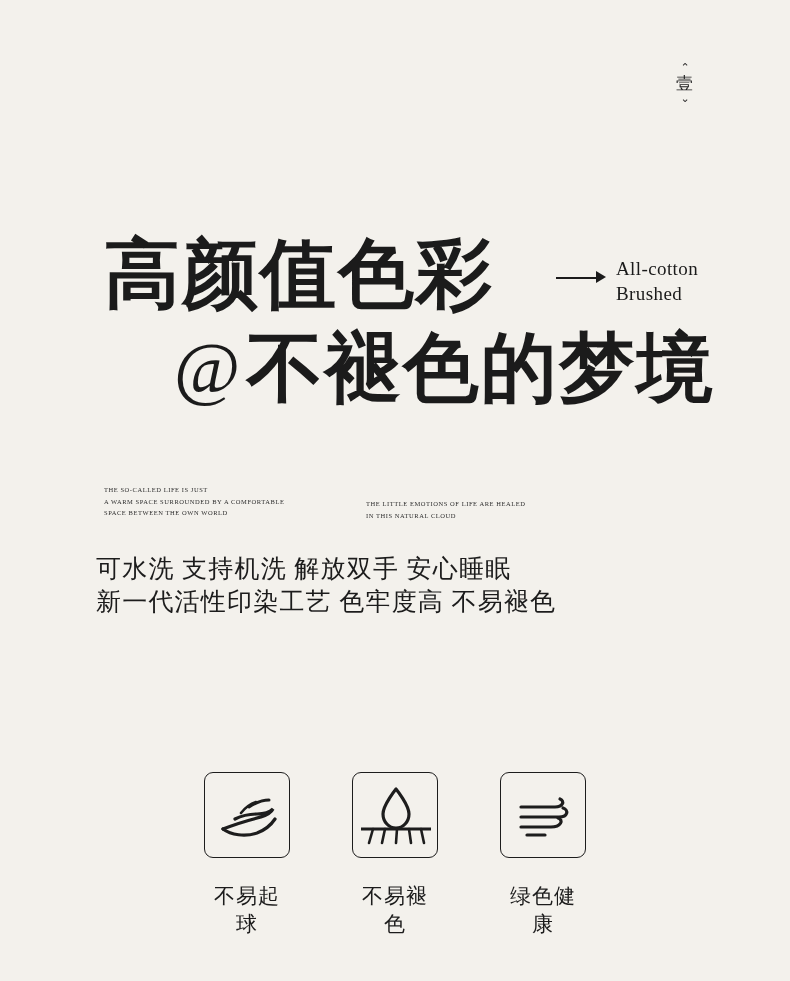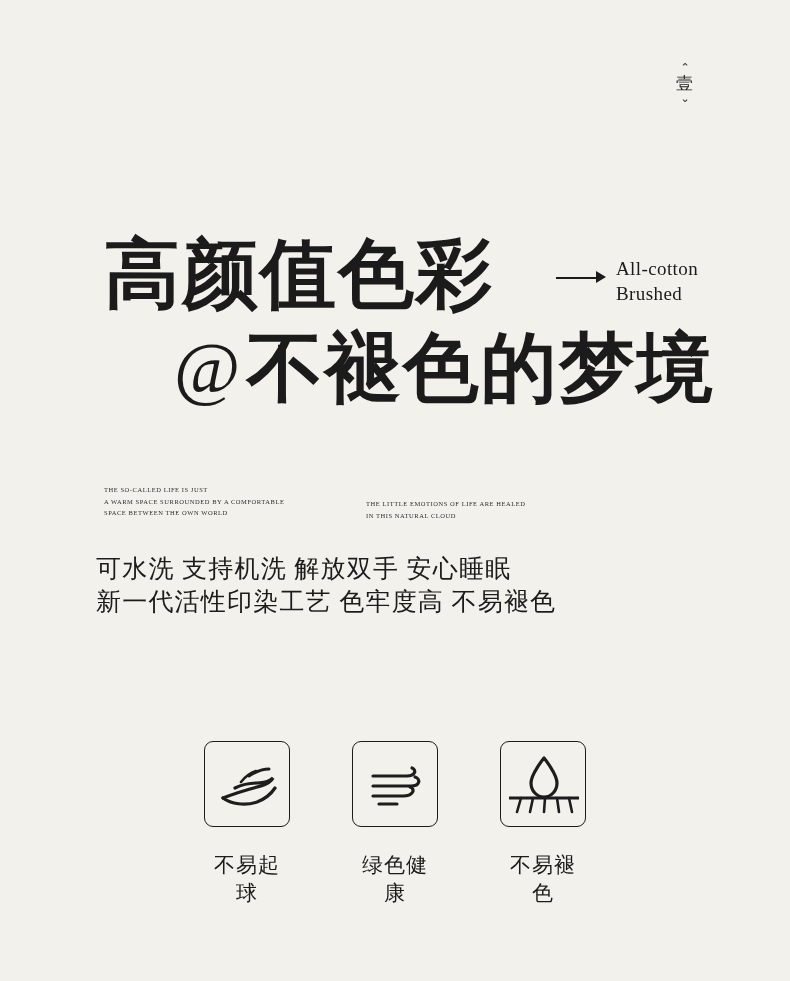--- a/index.html
+++ b/index.html
@@ -142,21 +142,21 @@
     font-size: 25px;
     line-height: 33px;
     letter-spacing: 1.2px;
     color: #1c1c1c;
   }
   .feature-copy div { white-space: nowrap; }
 
   
   .icons {
     position: absolute;
-    top: 741px;
+    top: 772px;
     left: 0;
     width: 790px;
     display: flex;
     justify-content: center;
     gap: 62px;
   }
   .icon-cell {
     width: 86px;
     text-align: center;
   }
@@ -227,42 +227,42 @@
   <div class="icon-cell">
     <div class="icon-box">
       <svg width="86" height="86" viewBox="0 0 86 86" aria-hidden="true">
         <path d="M18 56 C28 52 40 48 56 44 C62 42 66 40 68 36 C64 40 58 41 52 41 C44 41 36 43 30 46" fill="none" stroke="#1d1d1d" stroke-width="3.2" stroke-linecap="round"></path>
         <path d="M18 56 C26 62 40 64 52 60 C60 57 66 52 70 46" fill="none" stroke="#1d1d1d" stroke-width="3.2" stroke-linecap="round"></path>
         <path d="M44 34 C50 30 57 27 64 27" fill="none" stroke="#1d1d1d" stroke-width="3" stroke-linecap="round"></path>
         <path d="M36 40 C40 35 45 31 51 29" fill="none" stroke="#1d1d1d" stroke-width="2.6" stroke-linecap="round"></path>
       </svg>
     </div>
     <div class="icon-label">不易起球</div>
-  </div>
-
-  <div class="icon-cell">
-    <div class="icon-box">
-      <svg width="86" height="86" viewBox="0 0 86 86" aria-hidden="true">
-        <path d="M20 34 H54 C62 34 64 28 59 26" fill="none" stroke="#1d1d1d" stroke-width="3.2" stroke-linecap="round"></path>
-        <path d="M20 44 H58 C67 44 68 37 62 35" fill="none" stroke="#1d1d1d" stroke-width="3.2" stroke-linecap="round"></path>
-        <path d="M20 54 H50 C60 54 63 47 57 45" fill="none" stroke="#1d1d1d" stroke-width="3.2" stroke-linecap="round"></path>
-        <path d="M26 62 H44" fill="none" stroke="#1d1d1d" stroke-width="3.2" stroke-linecap="round"></path>
-      </svg>
-    </div>
-    <div class="icon-label">绿色健康</div>
   </div>
 
   <div class="icon-cell">
     <div class="icon-box">
       <svg width="86" height="86" viewBox="0 0 86 86" aria-hidden="true">
         <path d="M43 16 C43 16 30 32 30 41 C30 49 36 55 43 55 C50 55 56 49 56 41 C56 32 43 16 43 16 Z" fill="none" stroke="#1d1d1d" stroke-width="3.2" stroke-linejoin="round"></path>
         <path d="M8 56 H78" fill="none" stroke="#1d1d1d" stroke-width="3"></path>
         <path d="M20 56 L16 70" fill="none" stroke="#1d1d1d" stroke-width="2.6" stroke-linecap="round"></path>
         <path d="M32 56 L29 70" fill="none" stroke="#1d1d1d" stroke-width="2.6" stroke-linecap="round"></path>
         <path d="M44 56 L43 70" fill="none" stroke="#1d1d1d" stroke-width="2.6" stroke-linecap="round"></path>
         <path d="M56 56 L58 70" fill="none" stroke="#1d1d1d" stroke-width="2.6" stroke-linecap="round"></path>
         <path d="M68 56 L71 70" fill="none" stroke="#1d1d1d" stroke-width="2.6" stroke-linecap="round"></path>
       </svg>
     </div>
     <div class="icon-label">不易褪色</div>
   </div>
 
+  <div class="icon-cell">
+    <div class="icon-box">
+      <svg width="86" height="86" viewBox="0 0 86 86" aria-hidden="true">
+        <path d="M20 34 H54 C62 34 64 28 59 26" fill="none" stroke="#1d1d1d" stroke-width="3.2" stroke-linecap="round"></path>
+        <path d="M20 44 H58 C67 44 68 37 62 35" fill="none" stroke="#1d1d1d" stroke-width="3.2" stroke-linecap="round"></path>
+        <path d="M20 54 H50 C60 54 63 47 57 45" fill="none" stroke="#1d1d1d" stroke-width="3.2" stroke-linecap="round"></path>
+        <path d="M26 62 H44" fill="none" stroke="#1d1d1d" stroke-width="3.2" stroke-linecap="round"></path>
+      </svg>
+    </div>
+    <div class="icon-label">绿色健康</div>
+  </div>
+
 </div>
 
 </body></html>

